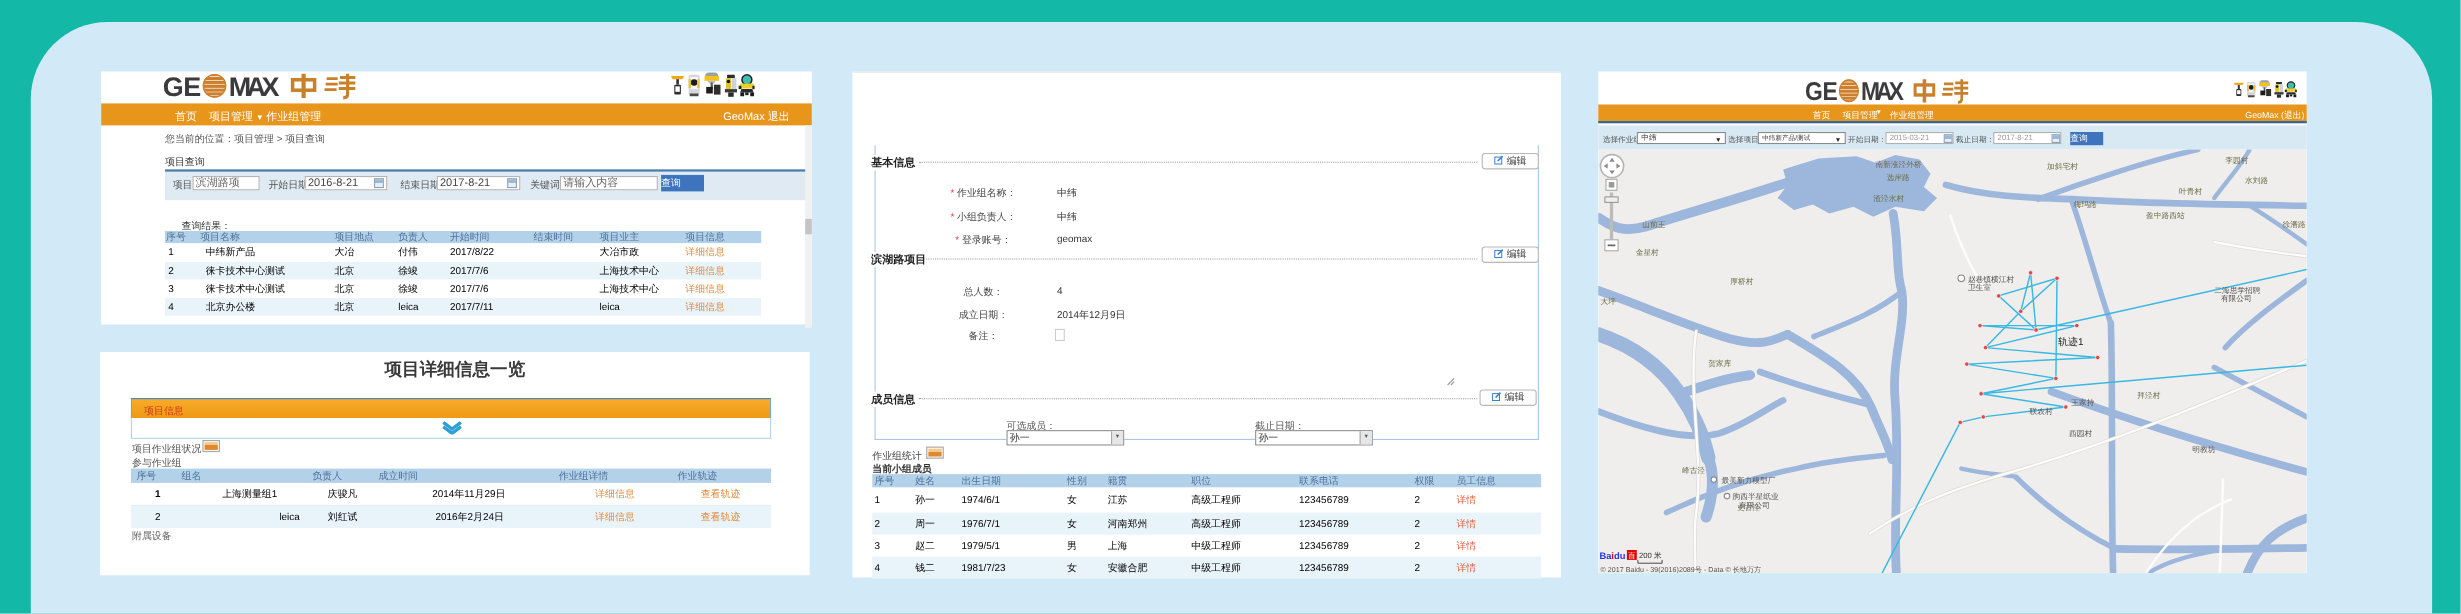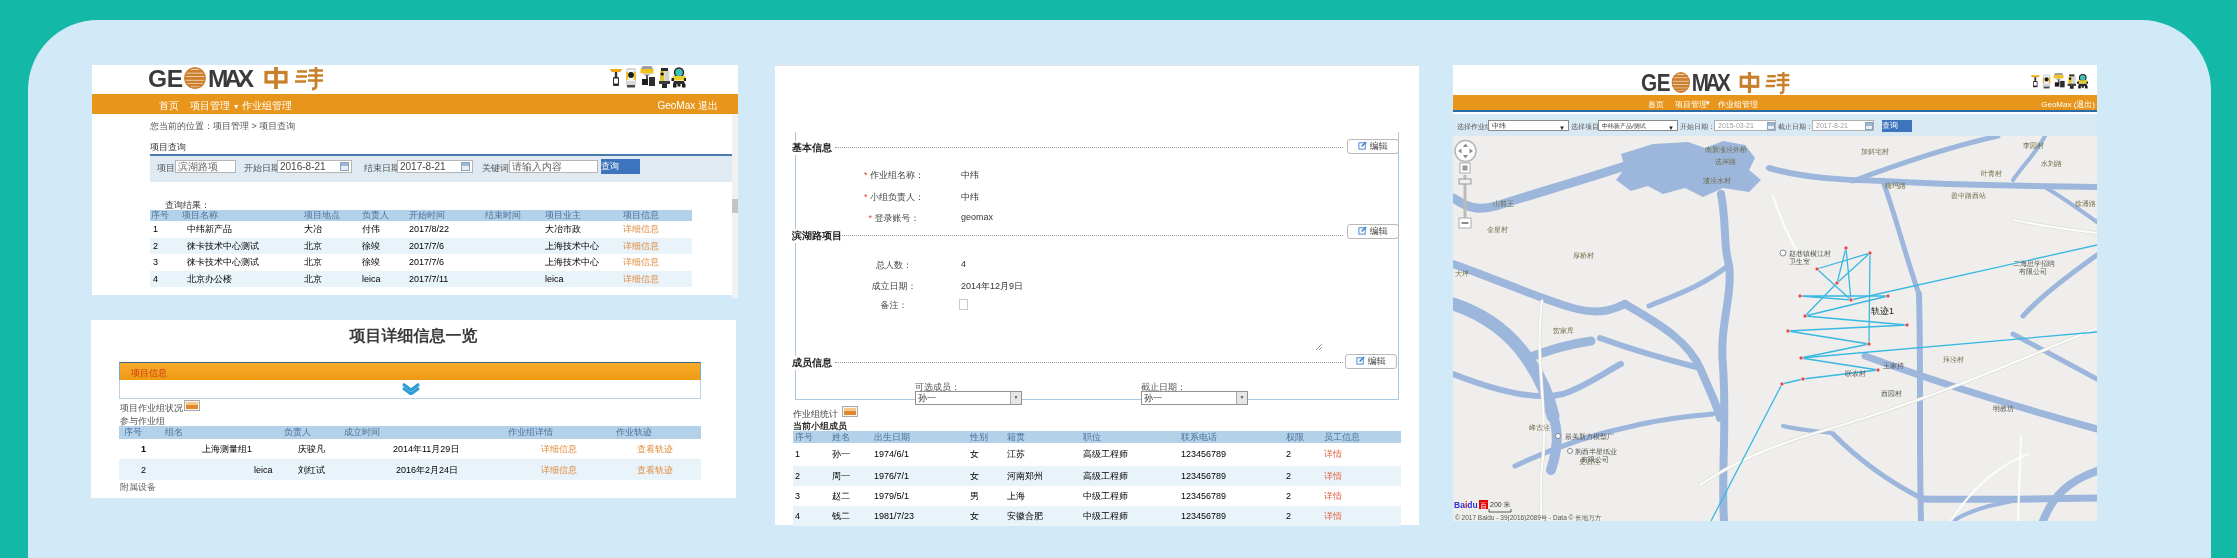--- a/index.html
+++ b/index.html
@@ -167,21 +167,21 @@
           <span class="abs" style="left:259px">2017/7/11</span>
           <span class="abs lnk" style="left:473px">详细信息</span>
           <span class="abs" style="left:395px">leica</span>
         </div>
   </div>
   <div class="abs" style="left:640px;top:49px;width:6px;height:184px;background:#f1f1f1">
     <div class="abs" style="left:0;top:85px;width:6px;height:14px;background:#c4c4c4"></div>
   </div>
 </div>
 
-<div class="card" id="c2" style="left:91px;top:320px;width:645px;height:178px">
+<div class="card" id="c2" style="left:91px;top:320px;width:645px;height:203px">
   <div class="abs" style="left:0;width:100%;top:6px;text-align:center;font-size:16px;font-weight:bold;color:#3a3a3a">项目详细信息一览</div>
   <div class="abs" style="left:28px;top:42px;width:582px;height:18px;background:linear-gradient(#f7ab2a,#ee9a14);border-top:1px solid #38677e;border-left:1px solid #7aa6c8;border-right:1px solid #7aa6c8">
     <span class="abs" style="left:11px;top:4px;font-size:9px;color:#cc3715">项目信息</span>
   </div>
   <div class="abs" style="left:28px;top:60px;width:582px;height:19px;border:1px solid #b9d3e6;border-top:none;background:#fff">
     <svg class="abs" style="left:282px;top:3px" width="18" height="12" viewBox="0 0 18 12">
           <path d="M1,1 L9,7 L17,1" fill="none" stroke="#2e9fd4" stroke-width="3"></path>
           <path d="M1,5 L9,11 L17,5" fill="none" stroke="#2e9fd4" stroke-width="3"></path>
         </svg>
   </div>

